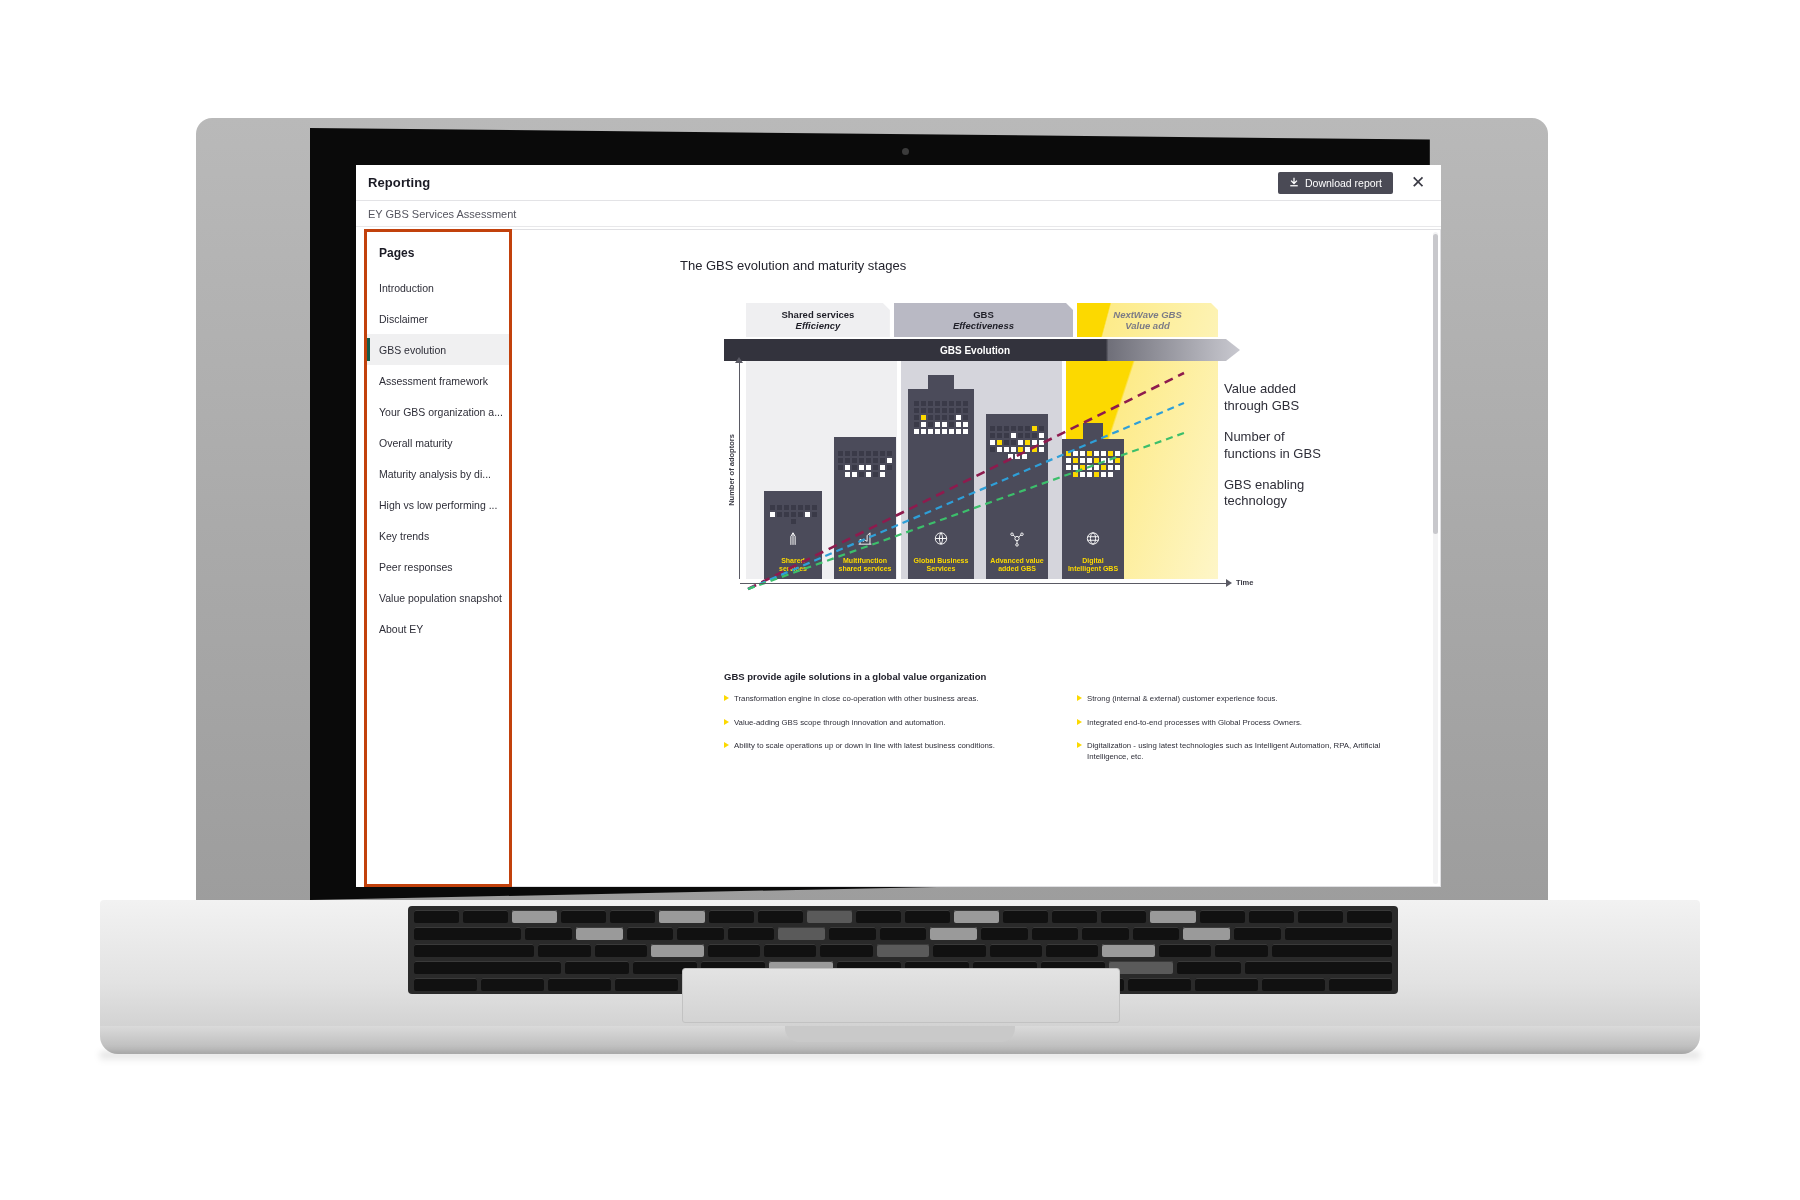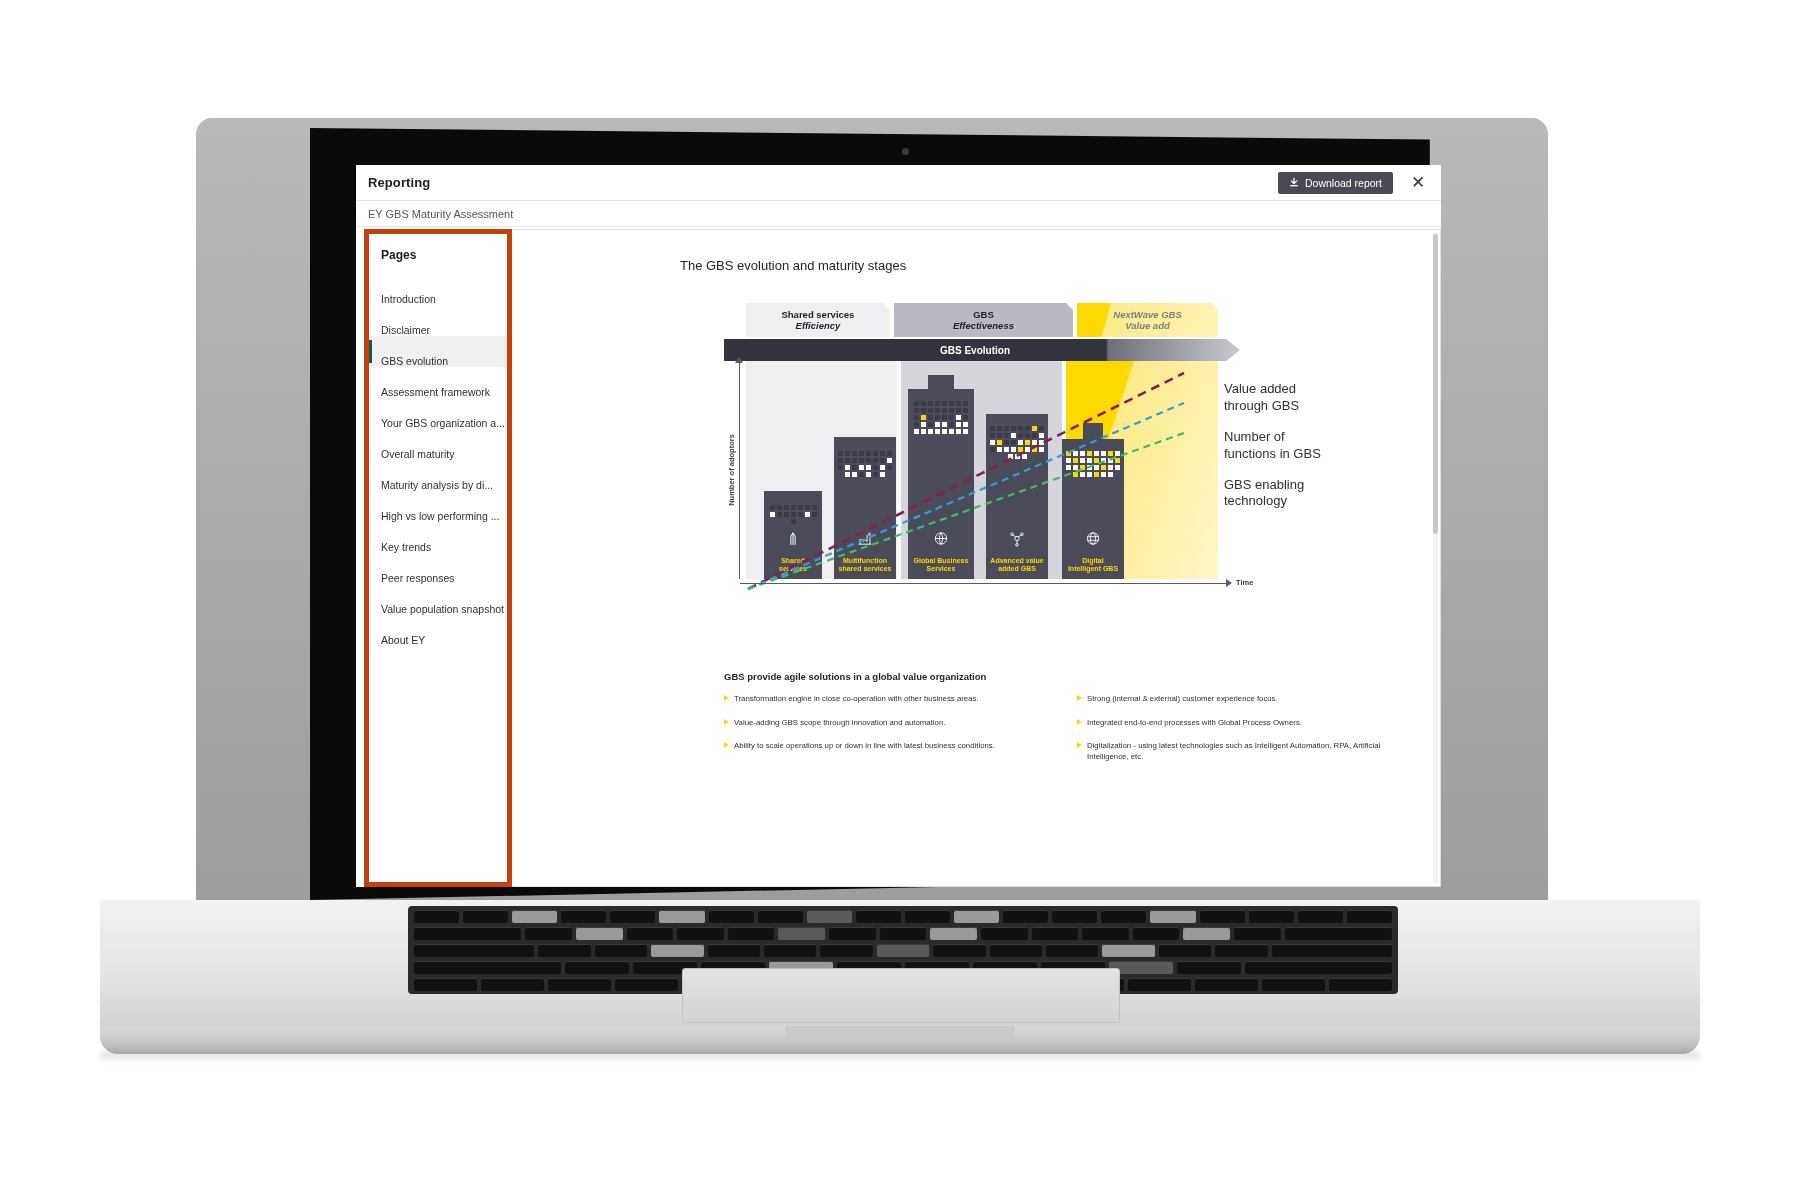--- a/index.html
+++ b/index.html
@@ -123,31 +123,31 @@
     padding: 0 12px;
     font-size: 11px; color: #55555f;
     border-bottom: 1px solid #e8e8ea;
     background: #fff;
   }
   .body-area { flex: 1; display: flex; min-height: 0; background: #fff; padding: 2px 0 0 8px; }
 
   
   .sidebar {
     width: 148px; flex: none;
-    border: 5px solid #c2410c;
+    border: 3px solid #c2410c;
     background: #fff;
     padding: 0;
     overflow: hidden;
   }
   .sidebar-title {
     font-size: 12px; font-weight: bold; color: #1a1a24;
     padding: 14px 12px 12px 12px;
   }
   .nav-item {
-    display: flex; align-items: flex-end;
+    display: flex; align-items: center;
     height: 31px;
     padding-left: 12px;
     font-size: 10.5px; color: #2e2e38;
     cursor: pointer;
     position: relative;
     white-space: nowrap;
     overflow: hidden;
   }
   .nav-item.active { background: #f0f0f1; font-weight: normal; }
   .nav-item.active::before {
@@ -289,21 +289,21 @@
                   <rect x="2" y="13" width="12" height="2"></rect>
                 </svg>
             </span>
             <span>Download report</span>
           </button>
           <div class="close-x">✕</div>
         </div>
       </div>
 
       <div class="subheader">
-        <span>EY GBS Maturity Assessment</span>
+        <span>EY GBS Services Assessment</span>
       </div>
 
       <div class="body-area">
 
         <div class="sidebar">
           <div class="sidebar-title">Pages</div>
           <div class="nav-item">
               <span>Introduction</span>
             </div>
           <div class="nav-item">

